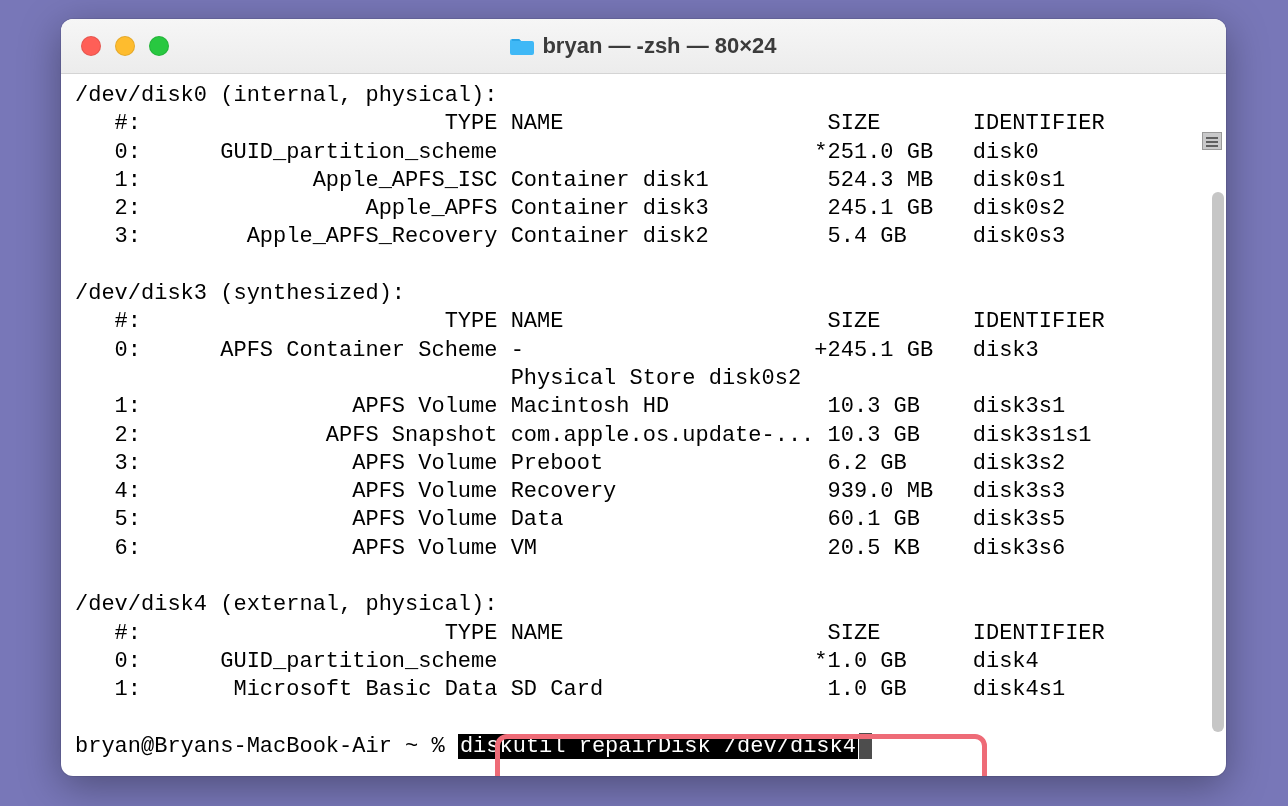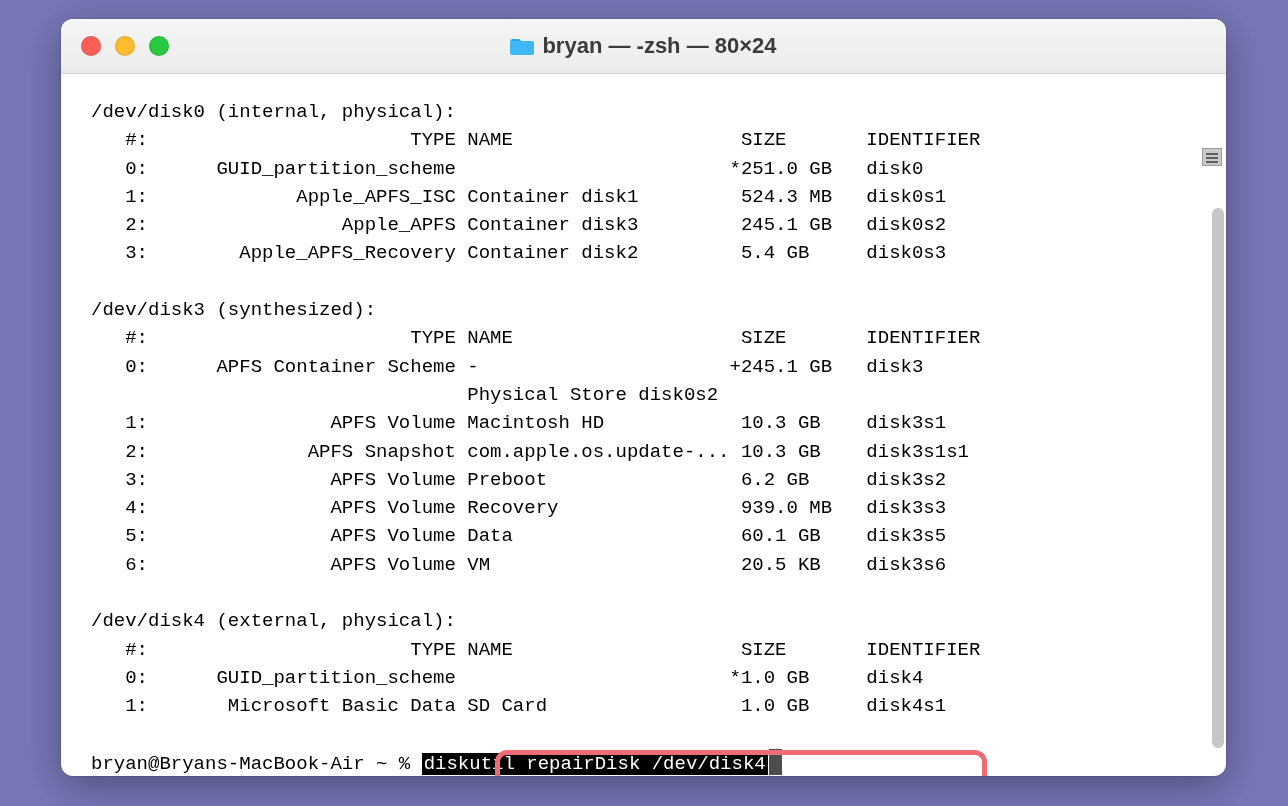--- a/index.html
+++ b/index.html
@@ -56,24 +56,24 @@
   .title-text {
     font-size: 22px;
     font-weight: 600;
     color: #3b3b3b;
   }
   .content {
     position: relative;
     padding: 0;
   }
   pre.term {
-    margin: 16px;
+    margin: 0;
     padding: 8px 14px 8px 14px;
     font-family: "SF Mono", Menlo, Consolas, "Liberation Mono", monospace;
-    font-size: 19px;
+    font-size: 22px;
     line-height: 28.3px;
     white-space: pre;
     color: #000;
   }
   .highlight-box {
     position: absolute;
     border: 5px solid #ee6b77;
     border-radius: 12px;
     pointer-events: none;
   }

